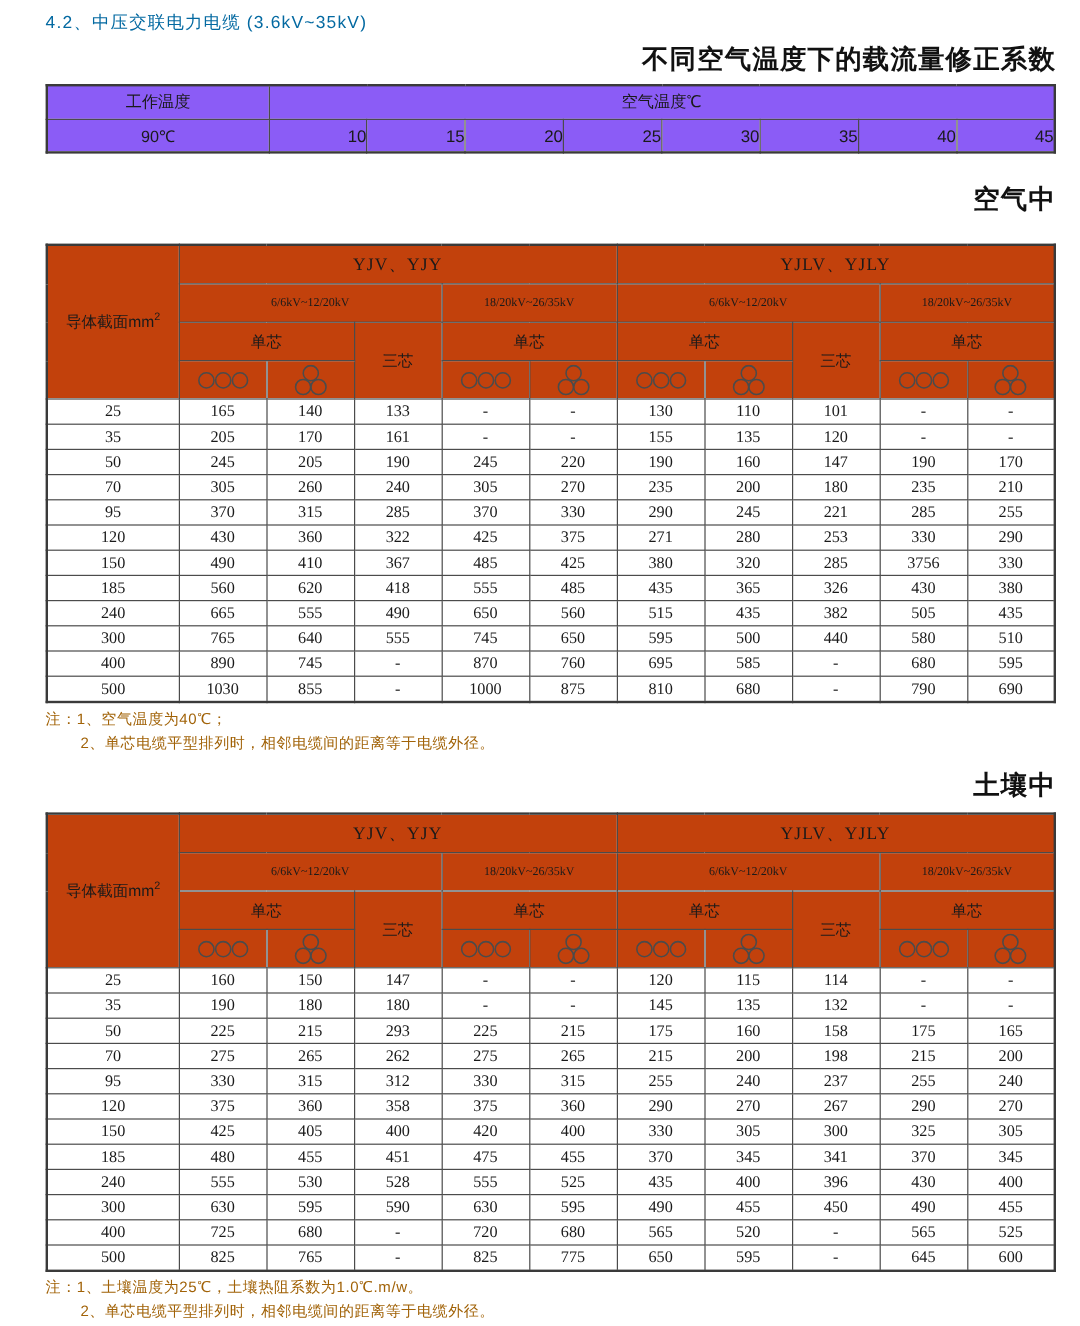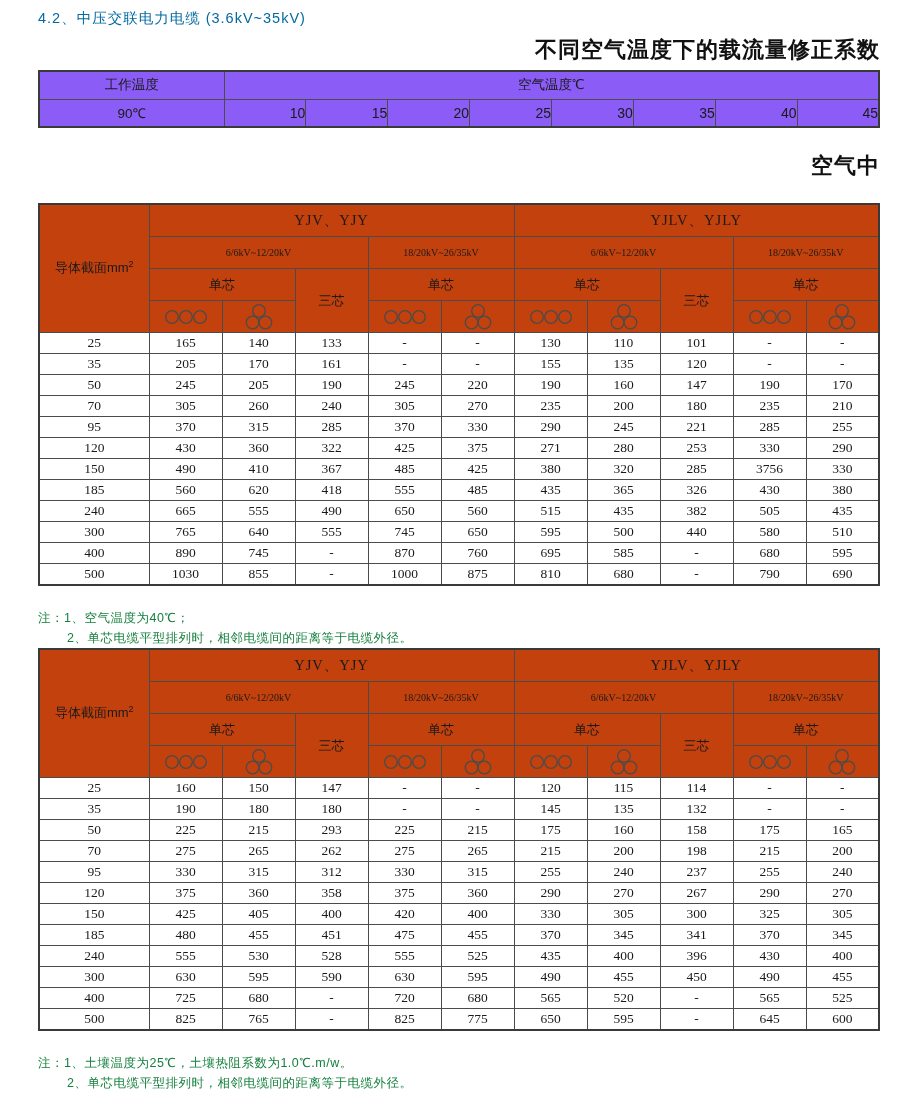--- a/index.html
+++ b/index.html
@@ -43,21 +43,21 @@
   .mtable tbody td {
     background:#ffffff; height:20px;
     font-family:"Liberation Serif", serif; font-size:13.5px;
   }
   .cond-label { font-size:13px; }
   sup { font-size:9px; }
 
   .icon-cell svg { display:block; margin:0 auto; }
   .icon-cell { height:30px; }
 
-  .notes { margin-top:22px; font-size:12.5px; color:#15803d; letter-spacing:0.5px; }
+  .notes { margin-top:3px; font-size:12.5px; color:#a16207; letter-spacing:0.5px; }
   .notes .note-line { line-height:20px; }
   .notes .indent { padding-left:29px; }
 </style>
 </head>
 <body>
 
 <div class="content">
 
   <div class="page-title">4.2、中压交联电力电缆 (3.6kV~35kV)</div>
 
@@ -345,20 +345,21 @@
           <td>690</td>
         </tr>
       </tbody>
   </table>
 
   <div class="notes">
     <div class="note-line">注：1、空气温度为40℃；</div>
     <div class="note-line indent">2、单芯电缆平型排列时，相邻电缆间的距离等于电缆外径。</div>
   </div>
 
+  <div class="section-title soil-title">土壤中</div>
 
   <table class="mtable">
     <colgroup>
         <col style="width:110px">
       </colgroup>
     <thead>
       <tr>
         <th rowspan="4" class="cond-label"><span>导体截面mm</span><sup>2</sup></th>
         <th colspan="5" class="grp">YJV、YJY</th>
         <th colspan="5" class="grp">YJLV、YJLY</th>

